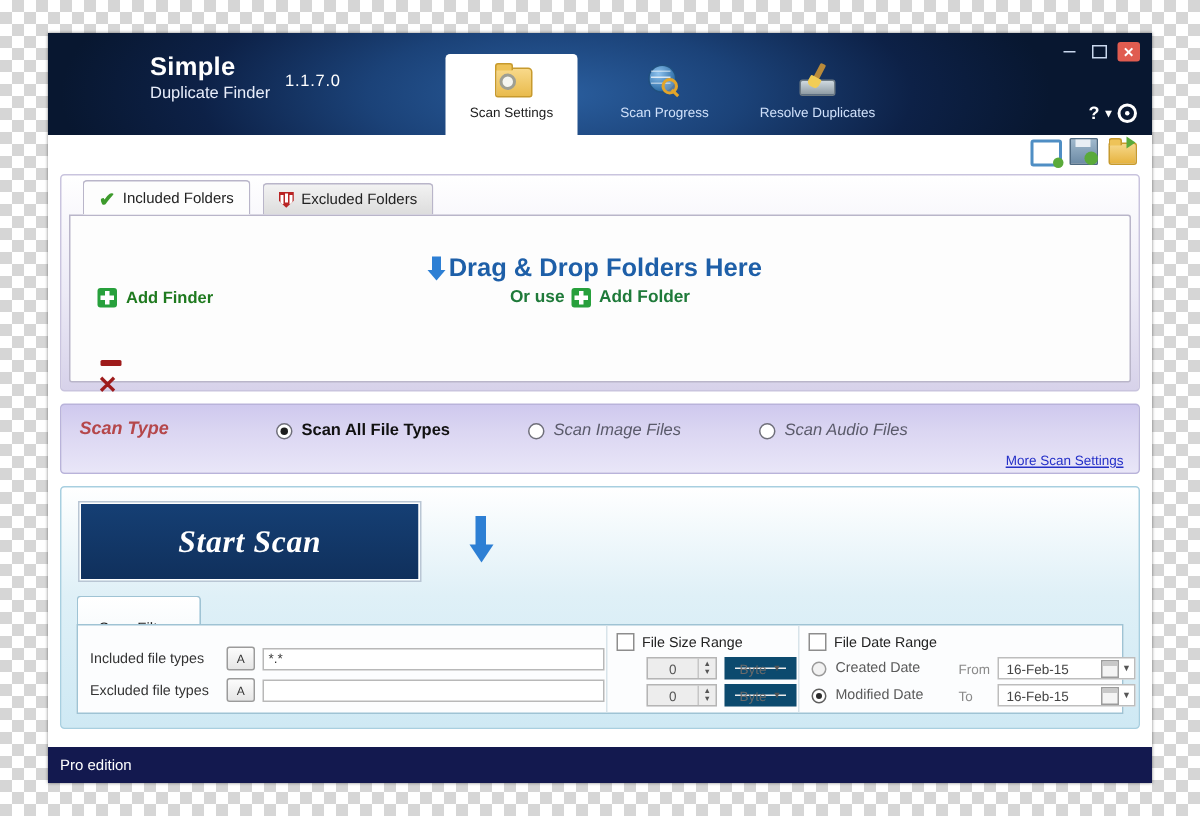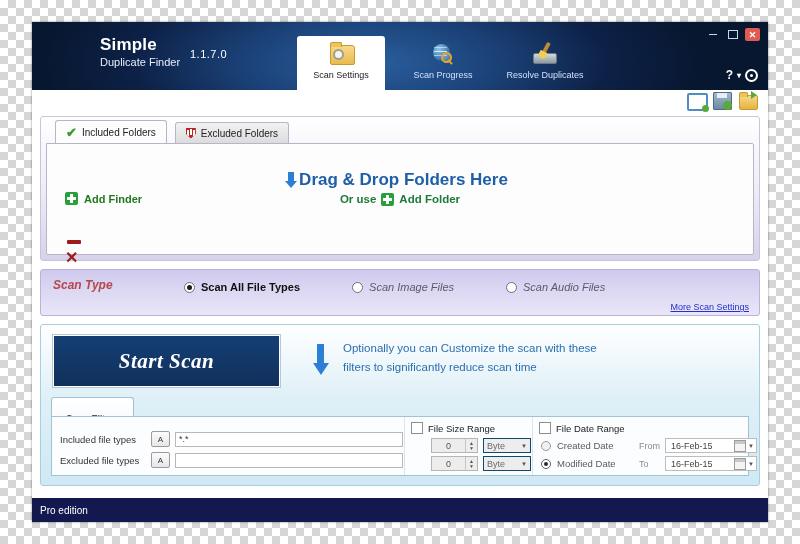--- a/index.html
+++ b/index.html
@@ -521,21 +521,21 @@
     box-sizing:border-box;
   }
   .spin .val{flex:1;text-align:center;font-size:9px;color:#555;}
   .spin .arrows{
     width:11px;height:13px;border-left:1px solid #c6c6c6;
     display:flex;flex-direction:column;align-items:center;justify-content:center;
     font-size:5px;color:#555;line-height:5px;
   }
   .unitsel {
     width:48px;height:15px;
-    background:#ededed;border:1px solid #0c4a6e;
+    background:#ededed;border:7px solid #0c4a6e;
     display:flex;align-items:center;justify-content:space-between;
     padding:0 3px;box-sizing:border-box;
     font-size:9px;color:#6a6a6a;
   }
   .caret { font-size:6px;color:#555; }
 
   .sf-right { flex: 1; position:relative; }
   .date-row {
     position:absolute;display:flex;align-items:center;left:8px;
   }
@@ -704,24 +704,20 @@
         <div class="more-link">More Scan Settings</div>
       </div>
 
       <div class="panel-scan">
         <div class="startscan">Start Scan</div>
 
         <div class="opt-note">
           <div class="opt-arrow">
             <div class="stem"></div>
               <div class="head"></div>
-          </div>
-          <div class="opt-text">
-            <div>Optionally you can Customize the scan with these</div>
-            <div>filters to significantly reduce scan time</div>
           </div>
         </div>
 
         <div class="sf-tabrow">
           <span class="sf-tab">Scan Filters</span>
         </div>
 
         <div class="sf-box">
 
           <div class="sf-left">

